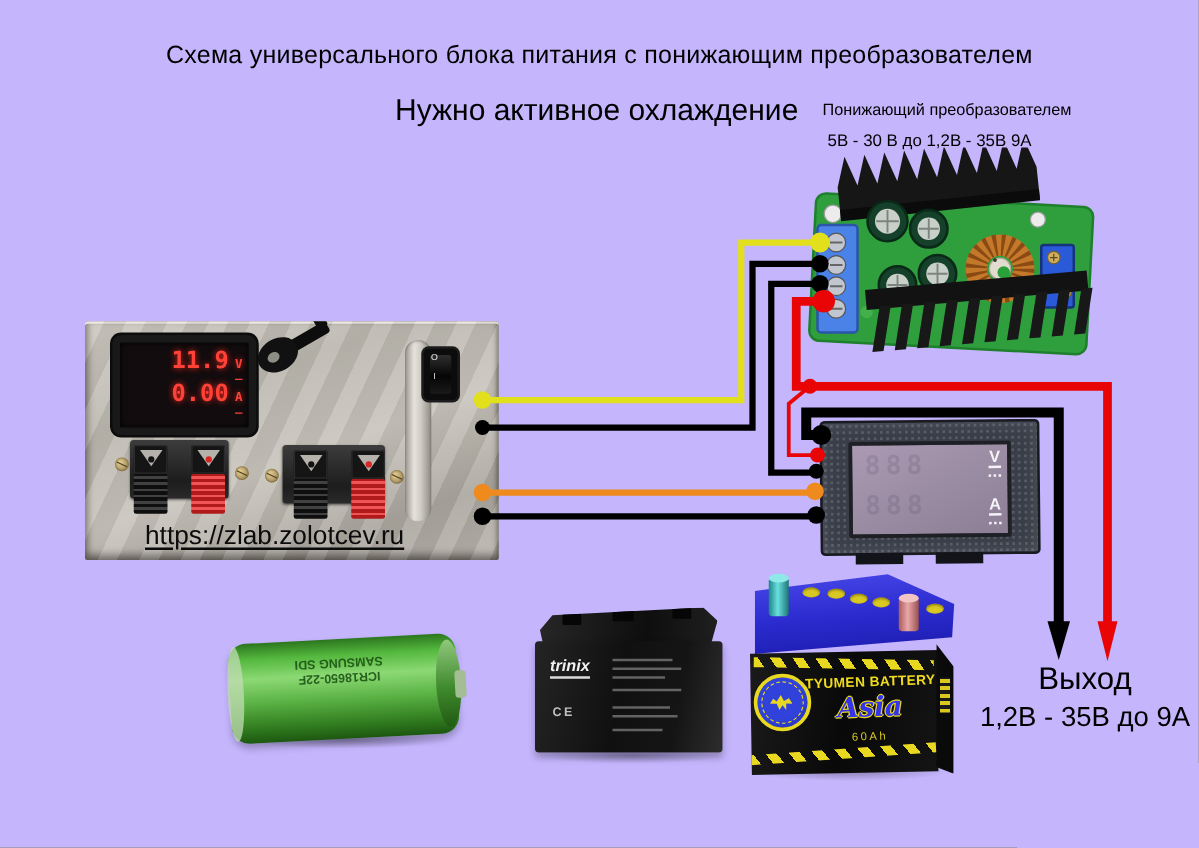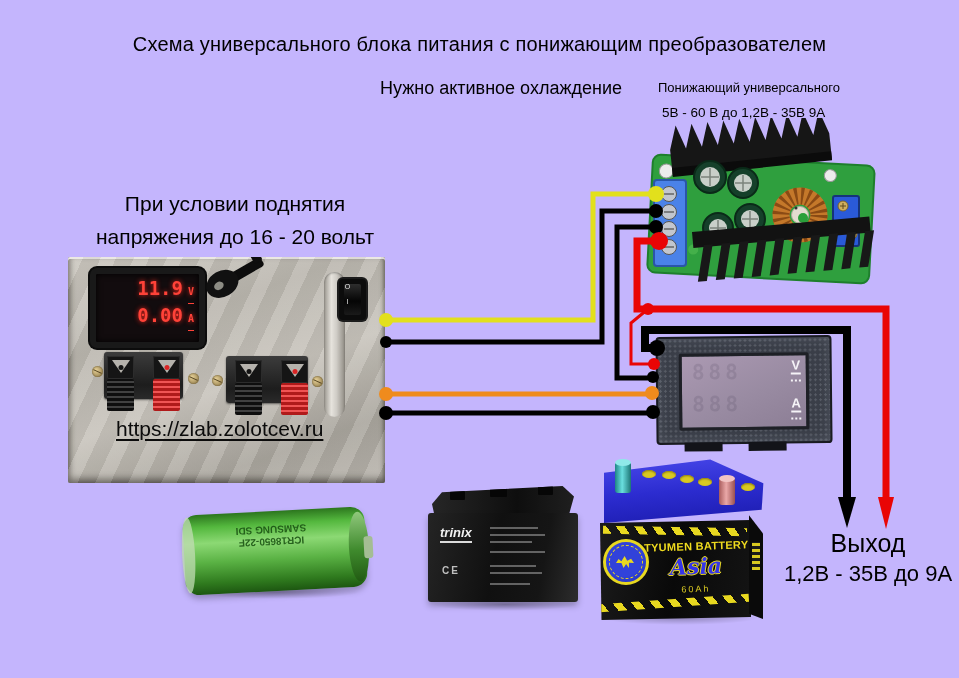--- a/index.html
+++ b/index.html
@@ -3,31 +3,31 @@
 <meta charset="utf-8">
 <style>
   html,body{margin:0;padding:0;background:#888;}
   #stage{position:relative;width:959px;height:678px;background:#c4b5fd;overflow:hidden;
          font-family:"Liberation Sans",sans-serif;color:#000;}
   .abs{position:absolute;}
   .txt{white-space:nowrap;}
 
   
   .title{left:0;top:33px;width:959px;text-align:center;font-size:20px;letter-spacing:.2px;}
-  .cool{left:301px;top:74px;width:400px;text-align:center;font-size:18px;line-height:29px;}
+  .cool{left:316px;top:74px;width:400px;font-size:24px;line-height:29px;}
   .convlabel{left:658px;top:80px;font-size:13px;}
   .convspec{left:662px;top:105px;font-size:13.5px;}
   .cond{left:62px;top:187px;width:346px;text-align:center;font-size:21px;line-height:33px;}
   .outlbl{left:770px;top:529px;width:196px;text-align:center;font-size:25px;}
   .outspec{left:770px;top:561px;width:196px;text-align:center;font-size:22px;}
 
   
-  .psu{left:68px;top:257px;width:317px;height:226px;border-radius:2px;
+  .psu{left:68px;top:257px;width:317px;height:191px;border-radius:2px;
        background:linear-gradient(160deg,#cdc9c1 0%,#bbb7af 30%,#c8c4bc 55%,#aaa69e 80%,#b8b4ac 100%);
-       box-shadow:inset 0 2px 0 #e9e6e0, inset 0 -5px 6px rgba(40,35,30,.45), inset 3px 0 5px rgba(60,55,50,.35), inset -2px 0 3px rgba(60,55,50,.3);}
+       box-shadow:inset 0 2px 0 #e9e6e0, inset 0 -5px 6px rgba(40,35,30,.45), inset 3px 0 5px rgba(60,55,50,.35), inset -2px 0 3px rgba(60,55,50,.3);padding-left:14px;}
   .psu-sheen{position:absolute;inset:0;background:repeating-linear-gradient(115deg,rgba(255,255,255,.10) 0 14px,rgba(0,0,0,.05) 14px 30px);border-radius:2px;}
   .meter{position:absolute;left:22px;top:11px;width:103px;height:68px;background:#120c0e;
          border:6px solid #191919;border-radius:7px;box-shadow:0 0 0 2px #0c0c0c,inset 0 0 6px #000;}
   .mrow{display:flex;align-items:baseline;justify-content:flex-end;padding-right:5px;
         font-family:"DejaVu Sans Mono",monospace;font-weight:bold;color:#ff4238;
         text-shadow:0 0 5px rgba(255,40,30,.9);}
   .mrow.v{margin-top:3px;font-size:19px;line-height:22px;}
   .mrow.a{font-size:19px;line-height:22px;}
   .munit{font-size:10px;margin-left:5px;border-bottom:1px solid #ff4238;}
   .handle{position:absolute;left:256px;top:15px;width:21px;height:145px;border-radius:11px;
@@ -144,26 +144,22 @@
 </style>
 </head>
 <body>
 
 <div id="stage">
 
   <div class="abs txt title">Схема универсального блока питания с понижающим преобразователем</div>
   <div class="abs cool">
     <div>Нужно активное охлаждение</div>
   </div>
-  <div class="abs txt convlabel">Понижающий универсального</div>
-  <div class="abs txt convspec">5В - 60 В до 1,2В - 35В 9А</div>
-  <div class="abs cond">
-    <div>При условии поднятия</div>
-    <div>напряжения до 16 - 20 вольт</div>
-  </div>
+  <div class="abs txt convlabel">Понижающий преобразователем</div>
+  <div class="abs txt convspec">5В - 30 В до 1,2В - 35В 9А</div>
   <div class="abs txt outlbl">Выход</div>
   <div class="abs txt outspec">1,2В - 35В до 9А</div>
 
   <div class="abs psu">
     <div class="psu-sheen"></div>
 
     <div class="meter">
       <div class="mrow v">
         <span>11.9</span>
         <span class="munit">V</span>

